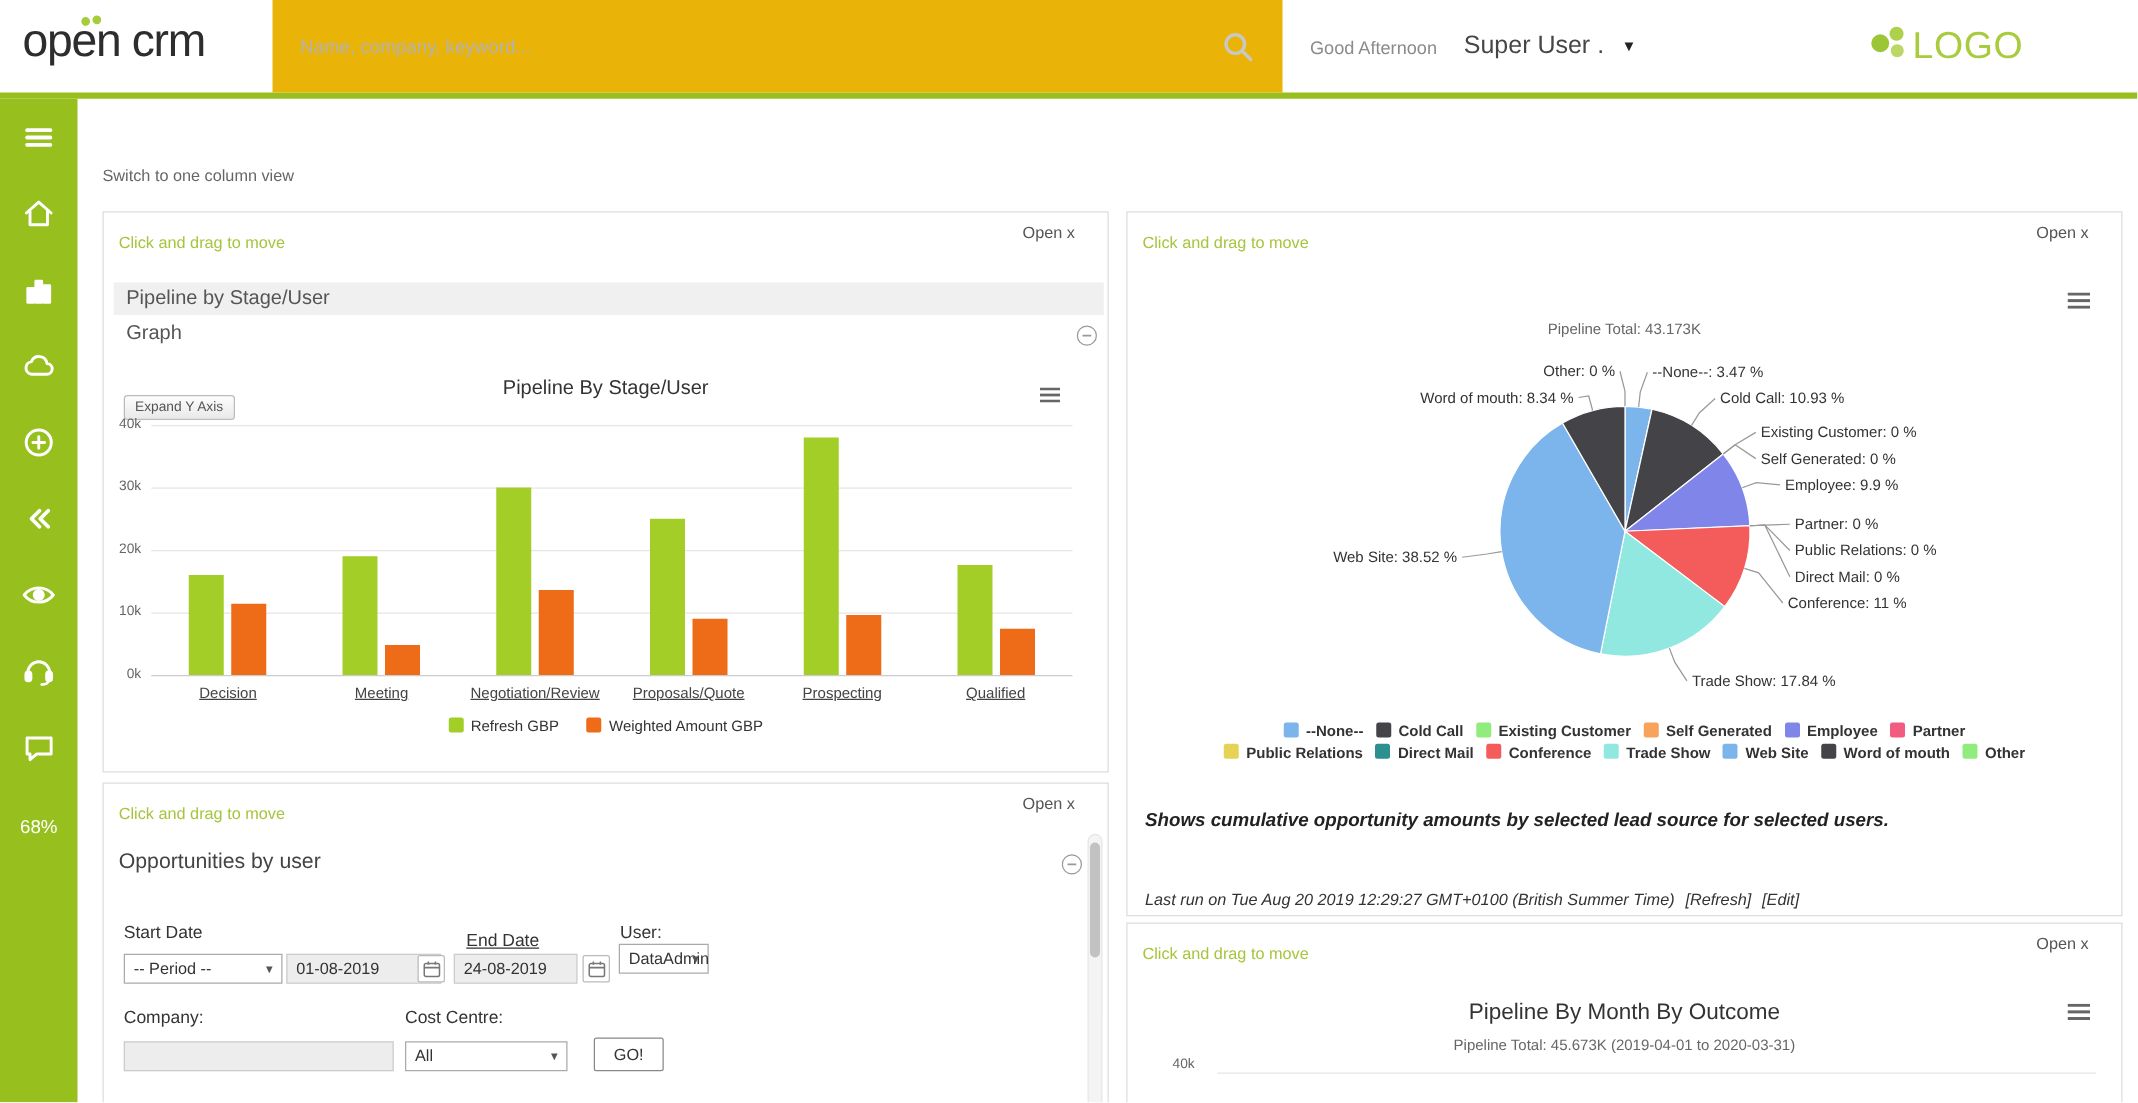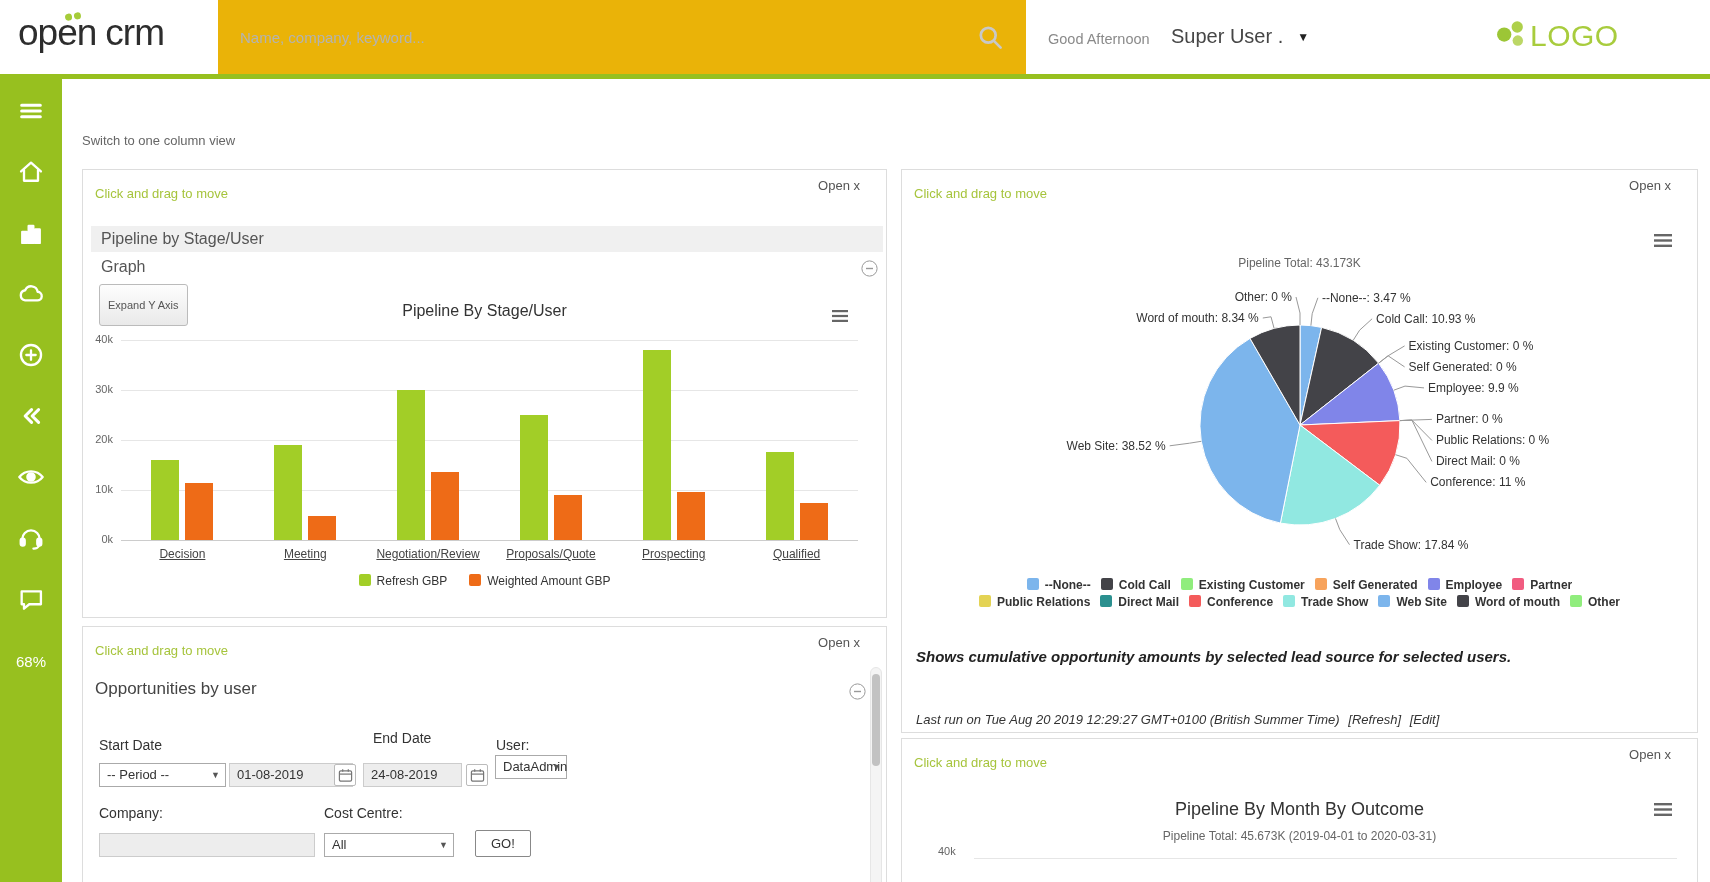--- a/index.html
+++ b/index.html
@@ -45,21 +45,21 @@
 
   .titlebar { position:absolute; left:8px; right:3px; height:26px; background:#f0f0f0; color:#555; font-size:16px; line-height:26px; padding-left:10px; }
   .w1 .titlebar { top:56px; }
   .section-row { position:absolute; left:18px; top:88px; font-size:16px; color:#555; }
   .collapse-btn { position:absolute; width:17px; height:17px; cursor:pointer; line-height:0; }
   .w1 .collapse-btn { right:8px; top:90px; }
   .w2 .collapse-btn { right:20px; top:56px; }
 
   .hc-title { position:absolute; left:0; right:0; text-align:center; color:#333; }
   .w1 .hc-title { top:132px; font-size:16px; }
-  .expand-btn { position:absolute; left:16px; top:114px; font-size:11px; color:#555; background:linear-gradient(#fdfdfd,#e9e9e9); border:1px solid #bbb; border-radius:3px; padding:14px 8px; cursor:pointer; font-family:inherit;text-align:right; }
+  .expand-btn { position:absolute; left:16px; top:146px; font-size:11px; color:#555; background:linear-gradient(#fdfdfd,#e9e9e9); border:1px solid #bbb; border-radius:3px; padding:3px 8px; cursor:pointer; font-family:inherit;text-align:right; }
   .hc-menu { position:absolute; cursor:pointer; line-height:0; }
   .w1 .hc-menu { right:38px; top:140px; }
 
   .plot { position:absolute; left:38px; top:170px; width:737px; height:200px; }
   .gridline { position:absolute; left:0; right:0; height:1px; background:#e6e6e6; }
   .gridline.axis { background:#ccc; }
   .bar { position:absolute; bottom:0; }
   .ytick { position:absolute; left:-44px; width:36px; text-align:right; font-size:11px; color:#666; }
   .x-labels { position:absolute; left:38px; top:377px; width:737px; height:16px; }
   .xlab { position:absolute; top:0; text-align:center; font-size:12px; color:#444; text-decoration:underline; cursor:pointer; }
@@ -286,21 +286,21 @@
     <span class="open-x">Open x</span>
     <div class="w2-title">Opportunities by user</div>
     <span class="collapse-btn">
       <svg width="17" height="17" viewBox="0 0 17 17">
           <circle cx="8.5" cy="8.5" r="7.6" fill="#fff" stroke="#999"></circle>
           <line x1="5" y1="8.5" x2="12" y2="8.5" stroke="#999" stroke-width="1.4"></line>
         </svg>
     </span>
 
     <span class="form-label" style="left:16px; top:110px;">Start Date</span>
-    <span class="form-label" style="left:290px; top:103px;">End Date</span>
+    <span class="form-label" style="left:290px; top:117px;text-decoration:underline;">End Date</span>
     <span class="form-label" style="left:413px; top:110px;">User:</span>
 
     <div class="select" style="left:16px; top:136px; width:127px;">
       <span>-- Period --</span>
       <span class="caret">▼</span>
     </div>
     <div class="datebox" style="left:146px; top:136px; width:124px;">01-08-2019</div>
     <span class="calbtn" style="left:251px; top:137px;">
       <svg width="15" height="15" viewBox="0 0 16 16">
           <rect x="1.5" y="3" width="13" height="11" rx="1.5" fill="#fff" stroke="#777" stroke-width="1.3"></rect>

